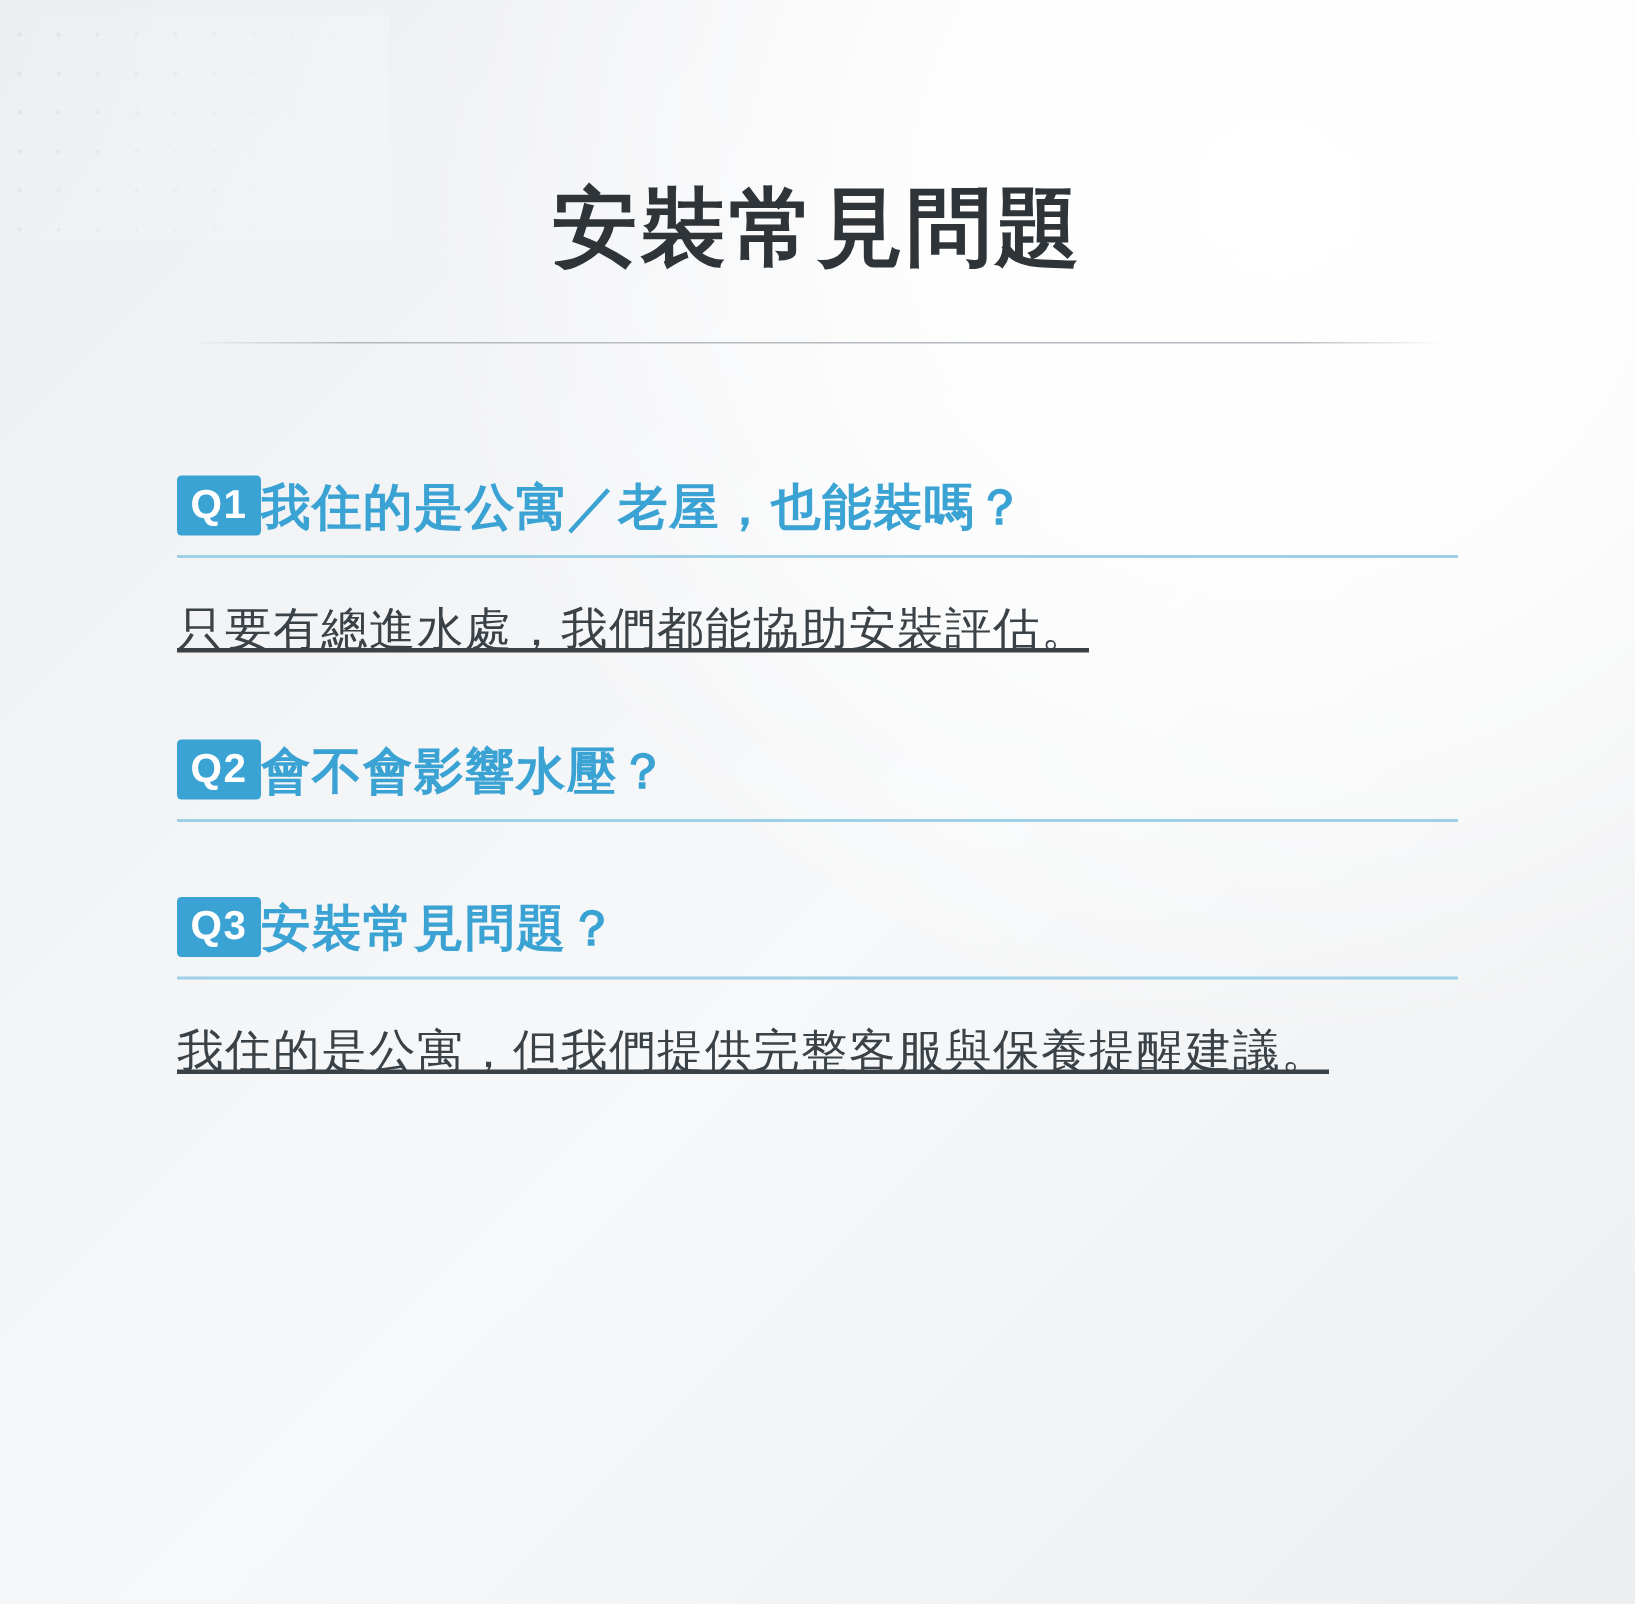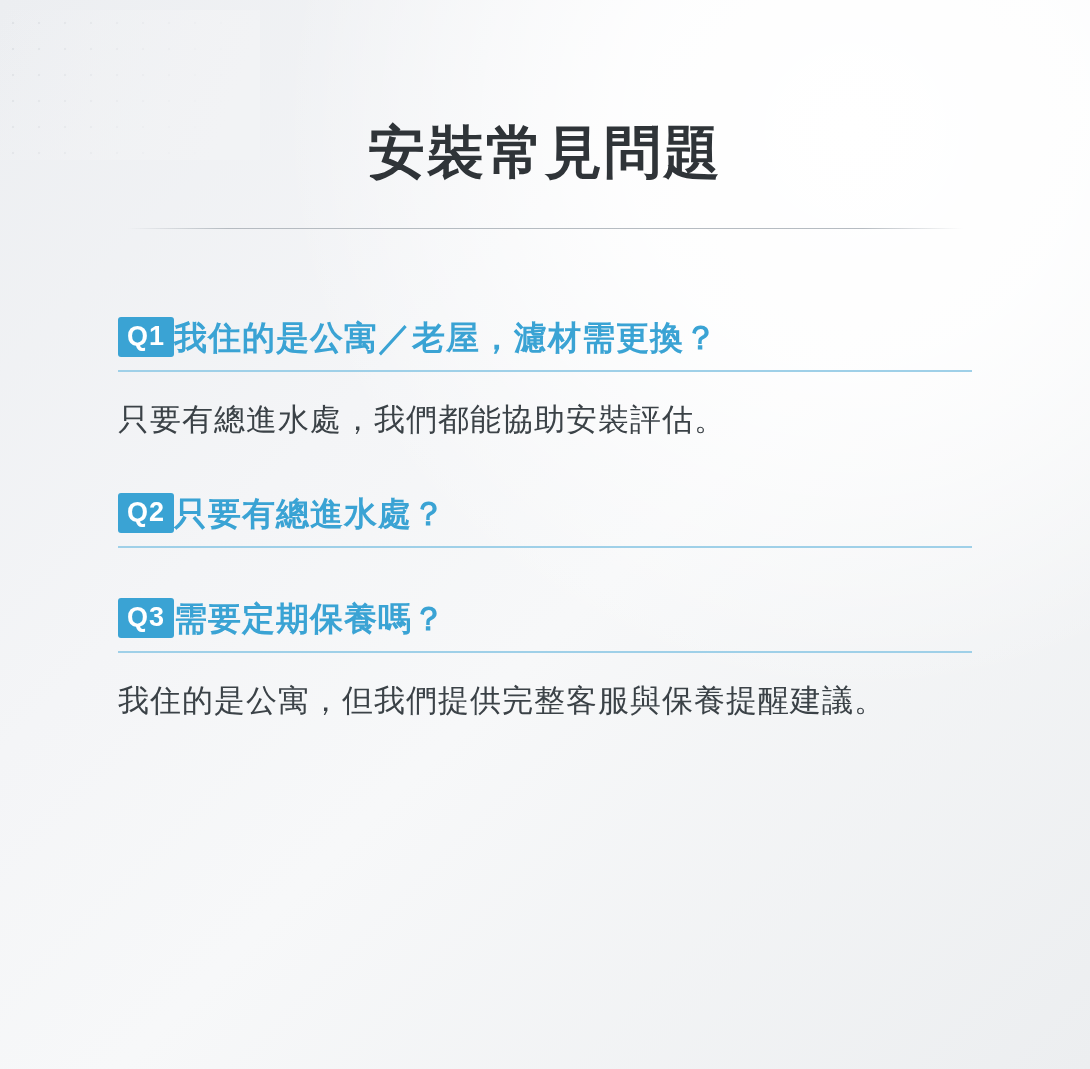--- a/index.html
+++ b/index.html
@@ -119,56 +119,57 @@
     background: #9fd0e8;
     width: 100%;
   }
 
   .a-text {
     margin-top: 26px;
     font-size: 31px;
     line-height: 1.45;
     color: #3b4247;
     letter-spacing: 1px;
+    text-decoration: underline;
   }
 </style>
 </head>
 <body>
 
 <div class="page">
   <div class="dot-grid"></div>
   <div class="dot-grid-fade"></div>
 
   <div class="content">
     <h1 class="title">安裝常見問題</h1>
     <div class="title-rule"></div>
 
     <div class="faq-list">
 
       <div class="faq-item">
         <div class="q-row">
           <span class="q-badge">Q1</span>
-          <span class="q-text">我住的是公寓／老屋，濾材需更換？</span>
+          <span class="q-text">我住的是公寓／老屋，也能裝嗎？</span>
         </div>
         <div class="q-rule"></div>
         <div class="a-text">只要有總進水處，我們都能協助安裝評估。</div>
       </div>
 
       <div class="faq-item">
         <div class="q-row">
           <span class="q-badge">Q2</span>
-          <span class="q-text">只要有總進水處？</span>
+          <span class="q-text">會不會影響水壓？</span>
         </div>
         <div class="q-rule"></div>
       </div>
 
       <div class="faq-item">
         <div class="q-row">
           <span class="q-badge">Q3</span>
-          <span class="q-text">需要定期保養嗎？</span>
+          <span class="q-text">安裝常見問題？</span>
         </div>
         <div class="q-rule"></div>
         <div class="a-text">我住的是公寓，但我們提供完整客服與保養提醒建議。</div>
       </div>
 
     </div>
   </div>
 </div>
 
 </body></html>

